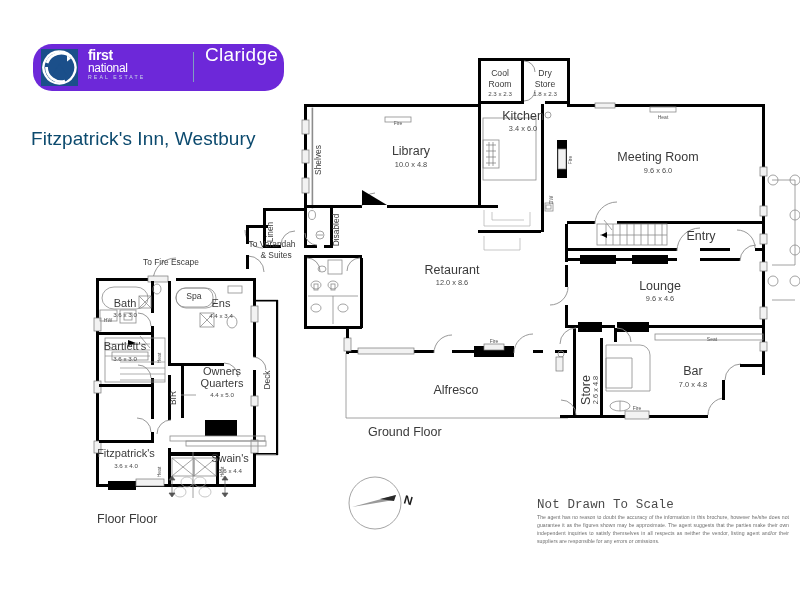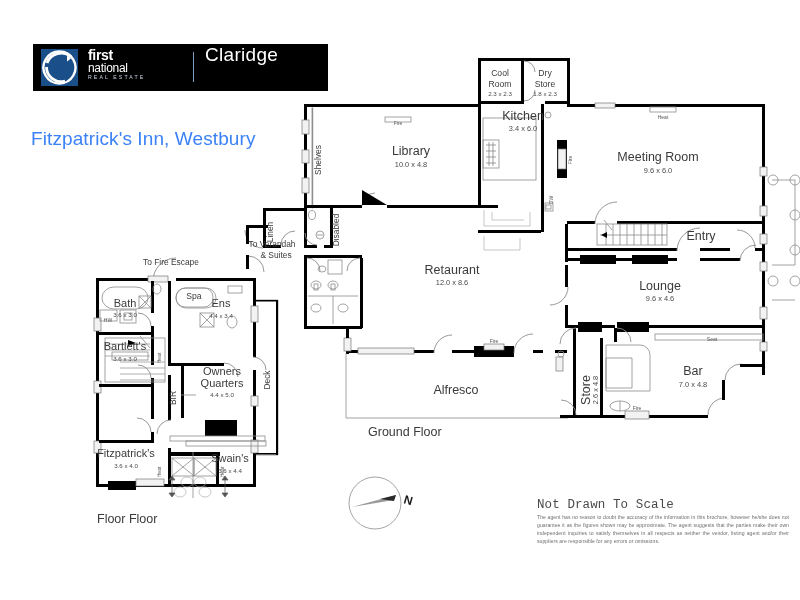--- a/index.html
+++ b/index.html
@@ -14,23 +14,24 @@
     font-family: "Liberation Sans", sans-serif;
     color: #3a3a3a;
     overflow: hidden;
   }
 
   
   #brand-bar {
     position: absolute;
     left: 33px;
     top: 44px;
-    width: 295px;
+    width: 251px;
     height: 47px;
-    background: #000000;
+    background: #6d28d9;
+    border-radius: 19px;
   }
   #brand-logo-box {
     position: absolute;
     left: 8px;
     top: 5px;
     width: 37px;
     height: 37px;
   }
   #brand-wordmark {
     position: absolute;
@@ -74,21 +75,21 @@
     color: #ffffff;
     letter-spacing: 0.3px;
   }
 
   
   #page-title {
     position: absolute;
     left: 31px;
     top: 128px;
     font-size: 19px;
-    color: #3b82f6;
+    color: #0c4a6e;
     letter-spacing: 0.1px;
     white-space: nowrap;
   }
 
   
   #plan-canvas {
     position: absolute;
     left: 0;
     top: 0;
     width: 800px;

